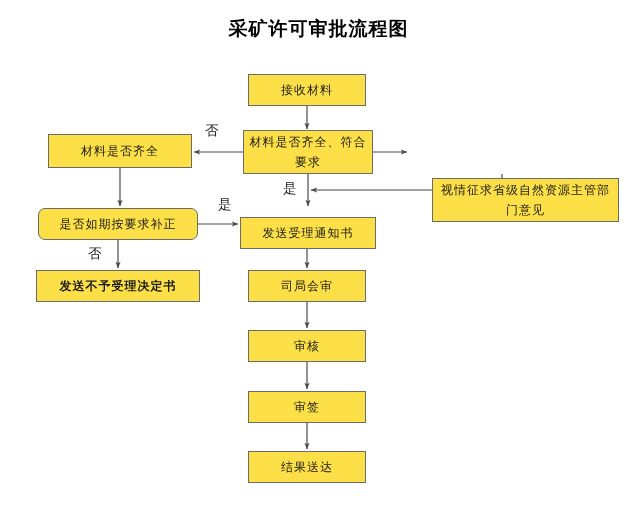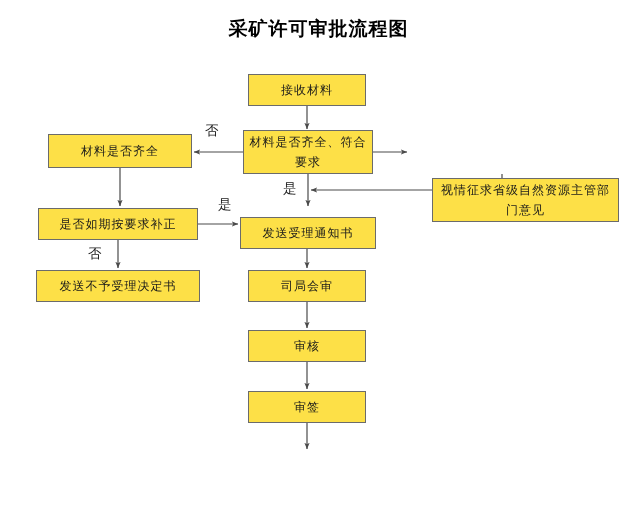--- a/index.html
+++ b/index.html
@@ -102,32 +102,33 @@
   </svg>
 
   <div class="node" style="left:248px; top:74px; width:118px; height:32px;">接收材料</div>
 
   <div class="node two-line" style="left:243px; top:130px; width:130px; height:44px;text-align:center;">材料是否齐全、符合要求</div>
 
   <div class="node" style="left:48px; top:134px; width:144px; height:34px;">材料是否齐全</div>
 
   <div class="node two-line" style="left:432px; top:130px; width:187px; height:44px;margin-top:48px;">视情征求省级自然资源主管部门意见</div>
 
-  <div class="node" style="left:38px; top:208px; width:160px; height:32px;">是否如期按要求补正</div>
+  <div class="node" style="left:38px; top:208px; width:160px; height:32px;border-radius:7px;">是否如期按要求补正</div>
 
   <div class="node" style="left:240px; top:208px; width:136px; height:32px;margin-top:9px;">发送受理通知书</div>
 
-  <div class="node" style="left:36px; top:270px; width:164px; height:32px;">发送不予受理决定书</div>
+  <div class="node" style="left:36px; top:270px; width:164px; height:32px;font-weight:bold;">发送不予受理决定书</div>
 
   <div class="node" style="left:248px; top:270px; width:118px; height:32px;">司局会审</div>
 
   <div class="node" style="left:248px; top:391px; width:118px; height:32px;">审签</div>
 
   <div class="node" style="left:248px; top:330px; width:118px; height:32px;">审核</div>
 
+  <div class="node" style="left:248px; top:451px; width:118px; height:32px;">结果送达</div>
 
   <div class="edge-label" style="left:205px; top:122px;">否</div>
 
   <div class="edge-label" style="left:218px; top:196px;">是</div>
 
   <div class="edge-label" style="left:283px; top:180px;">是</div>
 
   <div class="edge-label" style="left:88px; top:245px;">否</div>
 
 </div>

